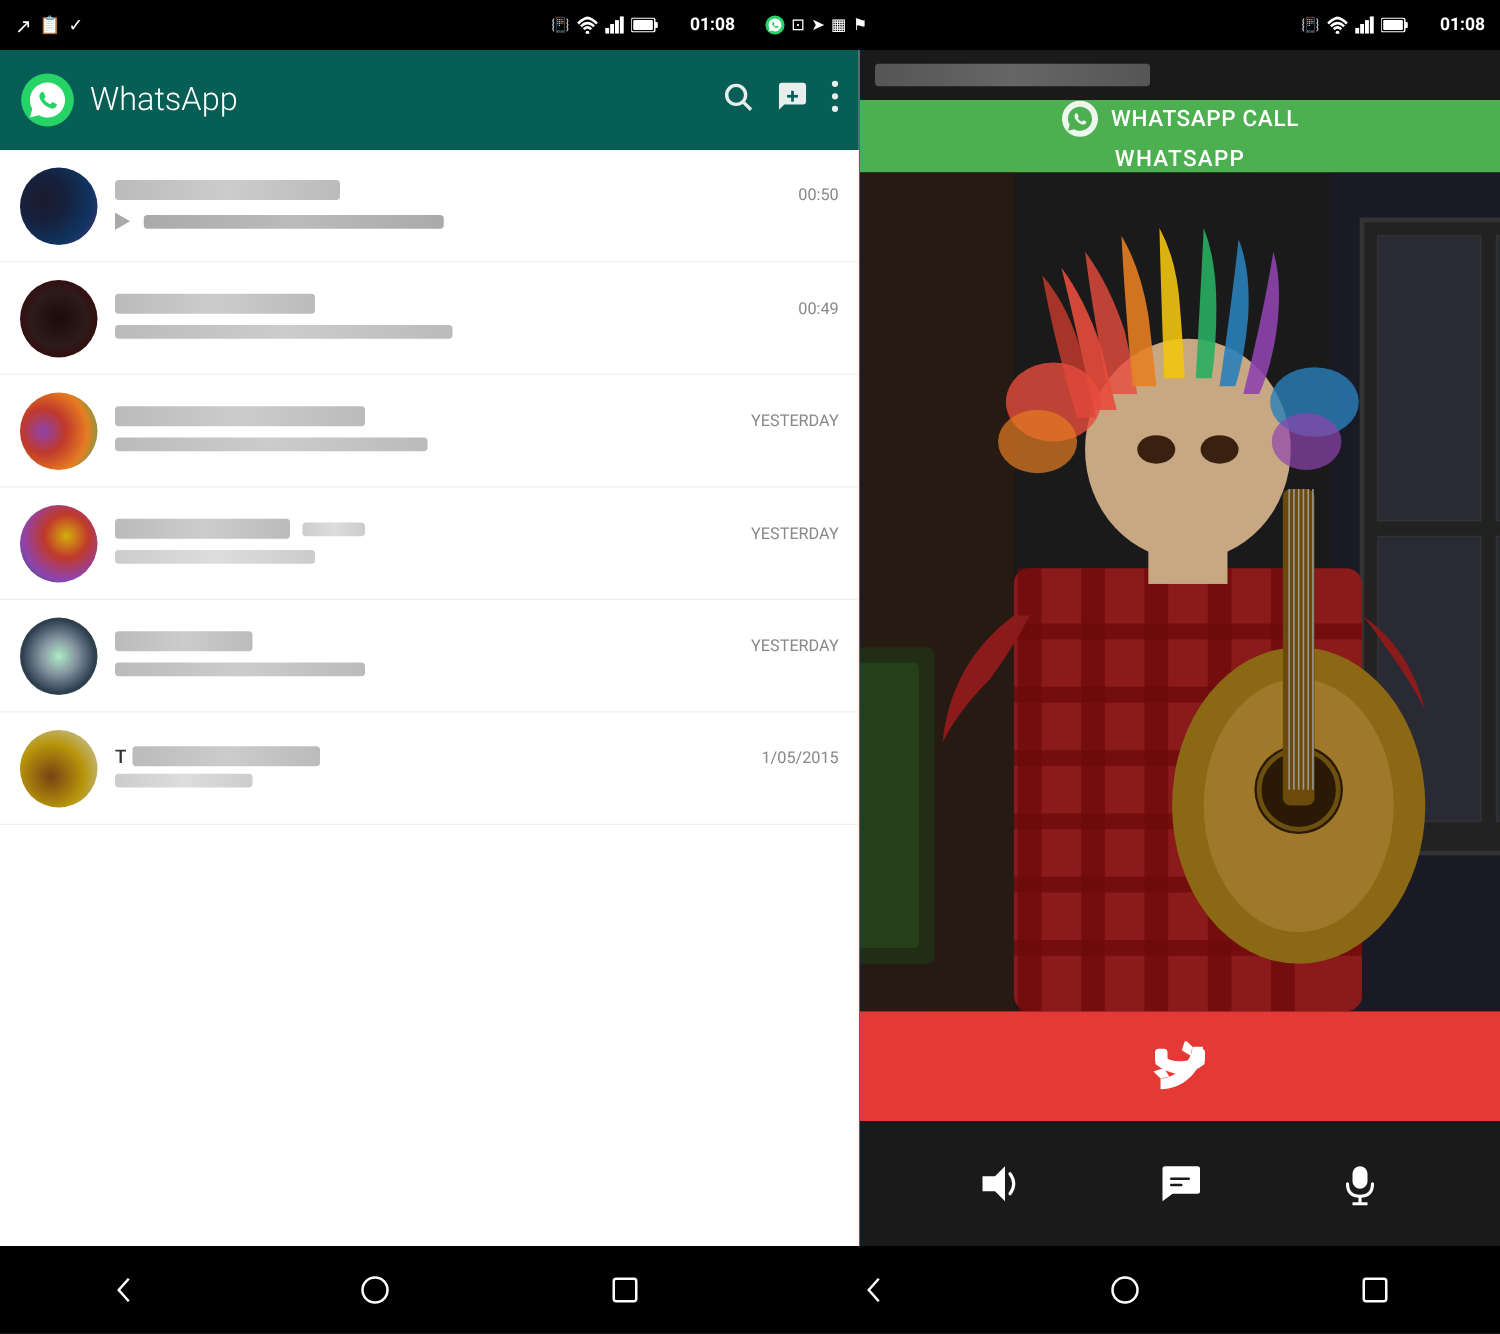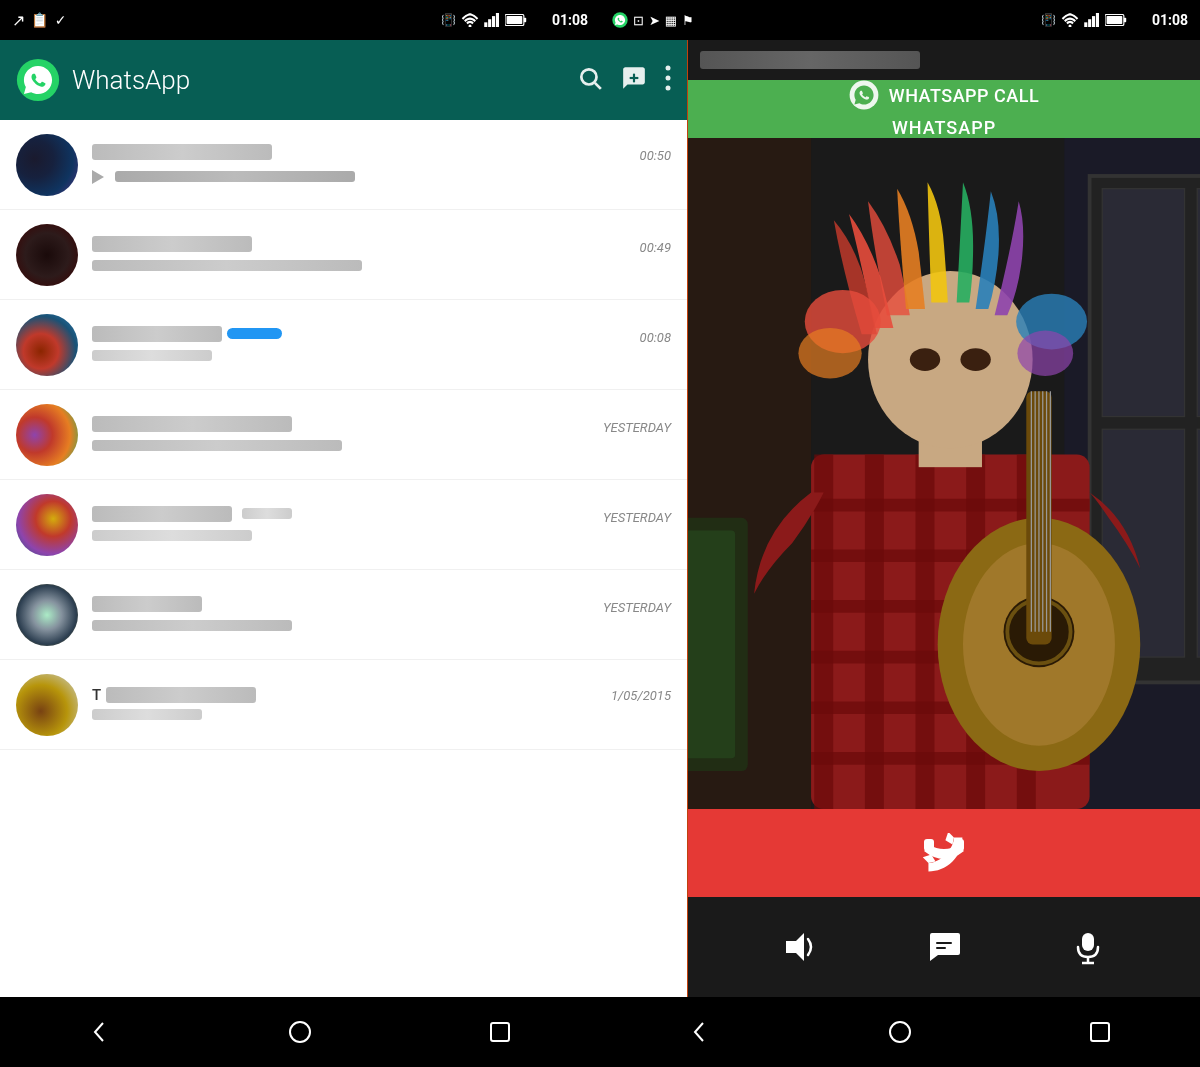--- a/index.html
+++ b/index.html
@@ -158,21 +158,20 @@
       height: 16px;
       background: linear-gradient(90deg, #bbb, #ccc, #bbb);
       border-radius: 3px;
       width: 160px;
     }
     .chat-time {
       font-size: 13px;
       color: #888;
       white-space: nowrap;
       margin-left: 8px;
-      font-style: italic;
     }
 
     
     .av1 { background: radial-gradient(circle at 30% 40%, #1a1a2e, #16213e, #0f3460, #533483); }
     .av2 { background: radial-gradient(circle at 50% 50%, #1a0a0a, #2d1b1b, #3d0000); }
     .av3 { background: radial-gradient(circle at 40% 60%, #8b2500, #c0392b, #1a5276, #2980b9); }
     .av4 { background: radial-gradient(circle at 30% 50%, #8e44ad, #c0392b, #e67e22, #27ae60); }
     .av5 { background: radial-gradient(circle at 60% 40%, #d4ac0d, #c0392b, #8e44ad, #1a5276); }
     .av6 { background: radial-gradient(circle at 50% 50%, #abebc6, #85929e, #2c3e50, #7d6608); }
     .av7 { background: radial-gradient(circle at 40% 60%, #784212, #b7950b, #ccd1d1); }
@@ -474,33 +473,20 @@
         <div class="avatar av2"></div>
         <div class="chat-info">
           <div class="chat-top">
             <div class="chat-name-blur" style="width:160px;"></div>
             <span class="chat-time">00:49</span>
           </div>
           <div class="blur-line blur-medium" style="width:270px; margin-top:5px;"></div>
         </div>
       </div>
 
-      <div class="chat-item">
-        <div class="avatar av3"></div>
-        <div class="chat-info">
-          <div class="chat-top">
-            <div class="chat-preview-row">
-              <div class="chat-name-blur" style="width:130px;"></div>
-              <span class="blue-pill"></span>
-            </div>
-            <span class="chat-time">00:08</span>
-          </div>
-          <div class="blur-line blur-light" style="width:120px; margin-top:5px;"></div>
-        </div>
-      </div>
 
       <div class="chat-item">
         <div class="avatar av4"></div>
         <div class="chat-info">
           <div class="chat-top">
             <div class="chat-name-blur" style="width:200px;"></div>
             <span class="chat-time">YESTERDAY</span>
           </div>
           <div class="blur-line blur-medium" style="width:250px; margin-top:5px;"></div>
         </div>

